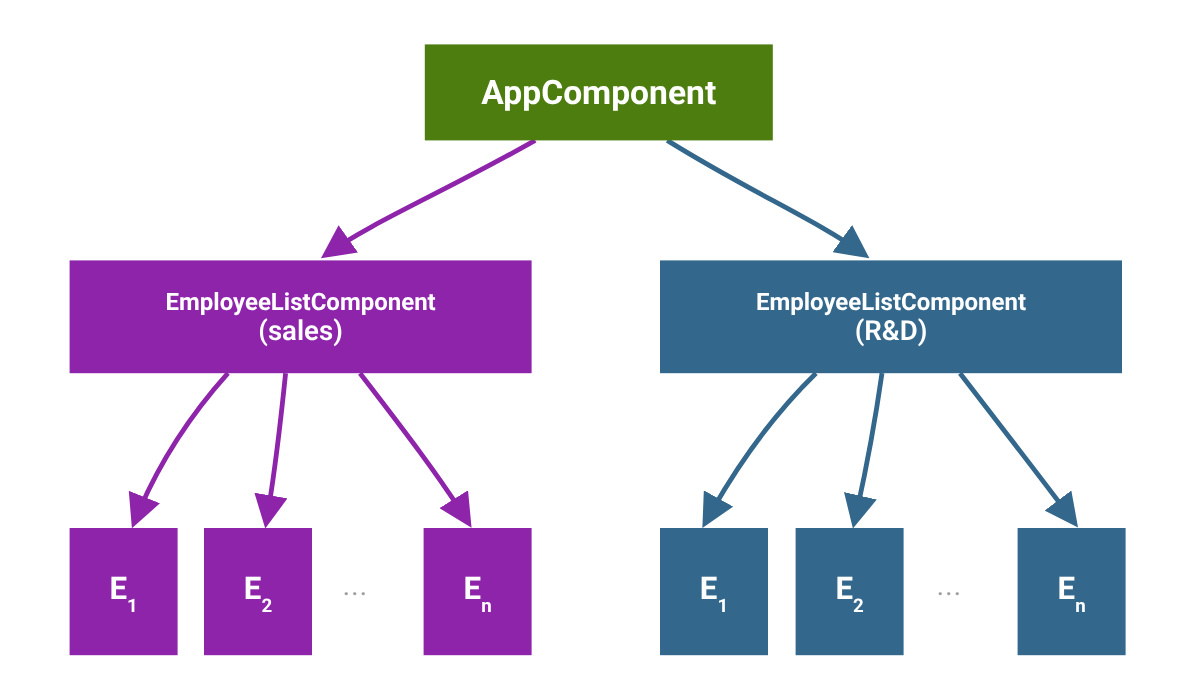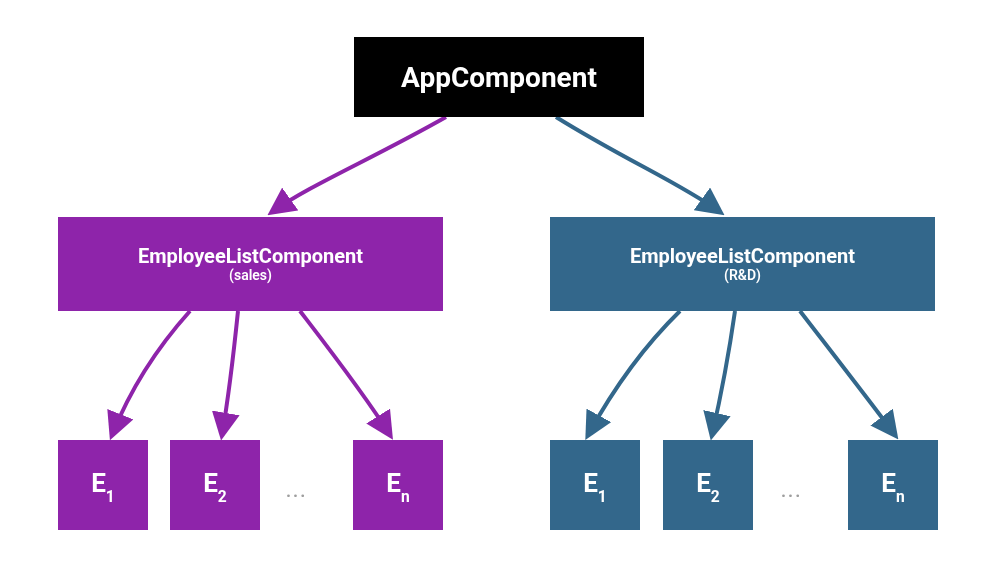--- a/index.html
+++ b/index.html
@@ -25,24 +25,24 @@
     top: 37px;
     width: 290px;
     height: 80px;
     font-size: 28px;
   }
   .list-node {
     width: 385px;
     height: 94px;
   }
   .list-title { font-size: 20px; line-height: 1.1; }
-  .list-sub { font-size: 14px; font-weight: 600; text-align: center; }
+  .list-sub { font-size: 23px; font-weight: 600; text-align: center; }
   .leaf-node {
     width: 90px;
-    height: 90px;
+    height: 106px;
     font-size: 26px;
   }
   .leaf-sub { font-size: 0.6em; vertical-align: sub; position: relative; top: 4px; }
   .ellipsis {
     position: absolute;
     color: #9e9e9e;
     font-size: 18px;
     letter-spacing: 2px;
     font-weight: 600;
   }
@@ -77,21 +77,21 @@
 
   <path d="M 300 311 C 330 350, 365 395, 390 435" fill="none" stroke-width="4" marker-end="url(#arrow-purple)" stroke="#8e24aa"></path>
 
   <path d="M 680 311 C 640 350, 610 395, 588 435" fill="none" stroke-width="4" marker-end="url(#arrow-blue)" stroke="#33678b"></path>
 
   <path d="M 735 311 C 728 360, 720 400, 712 435" fill="none" stroke-width="4" marker-end="url(#arrow-blue)" stroke="#33678b"></path>
 
   <path d="M 800 311 C 830 350, 865 395, 895 435" fill="none" stroke-width="4" marker-end="url(#arrow-blue)" stroke="#33678b"></path>
 </svg>
 
-<div class="node root-node" style=";background:#000000">
+<div class="node root-node" style=";background:#4d7c0f">
   <span>AppComponent</span>
 </div>
 
 <div class="node list-node" style="left:58px; top:217px;;background:#8e24aa">
   <span class="list-title">EmployeeListComponent</span>
   <span class="list-sub">(sales)</span>
 </div>
 
 <div class="node list-node" style="left:550px; top:217px;;background:#33678b">
   <span class="list-title">EmployeeListComponent</span>

